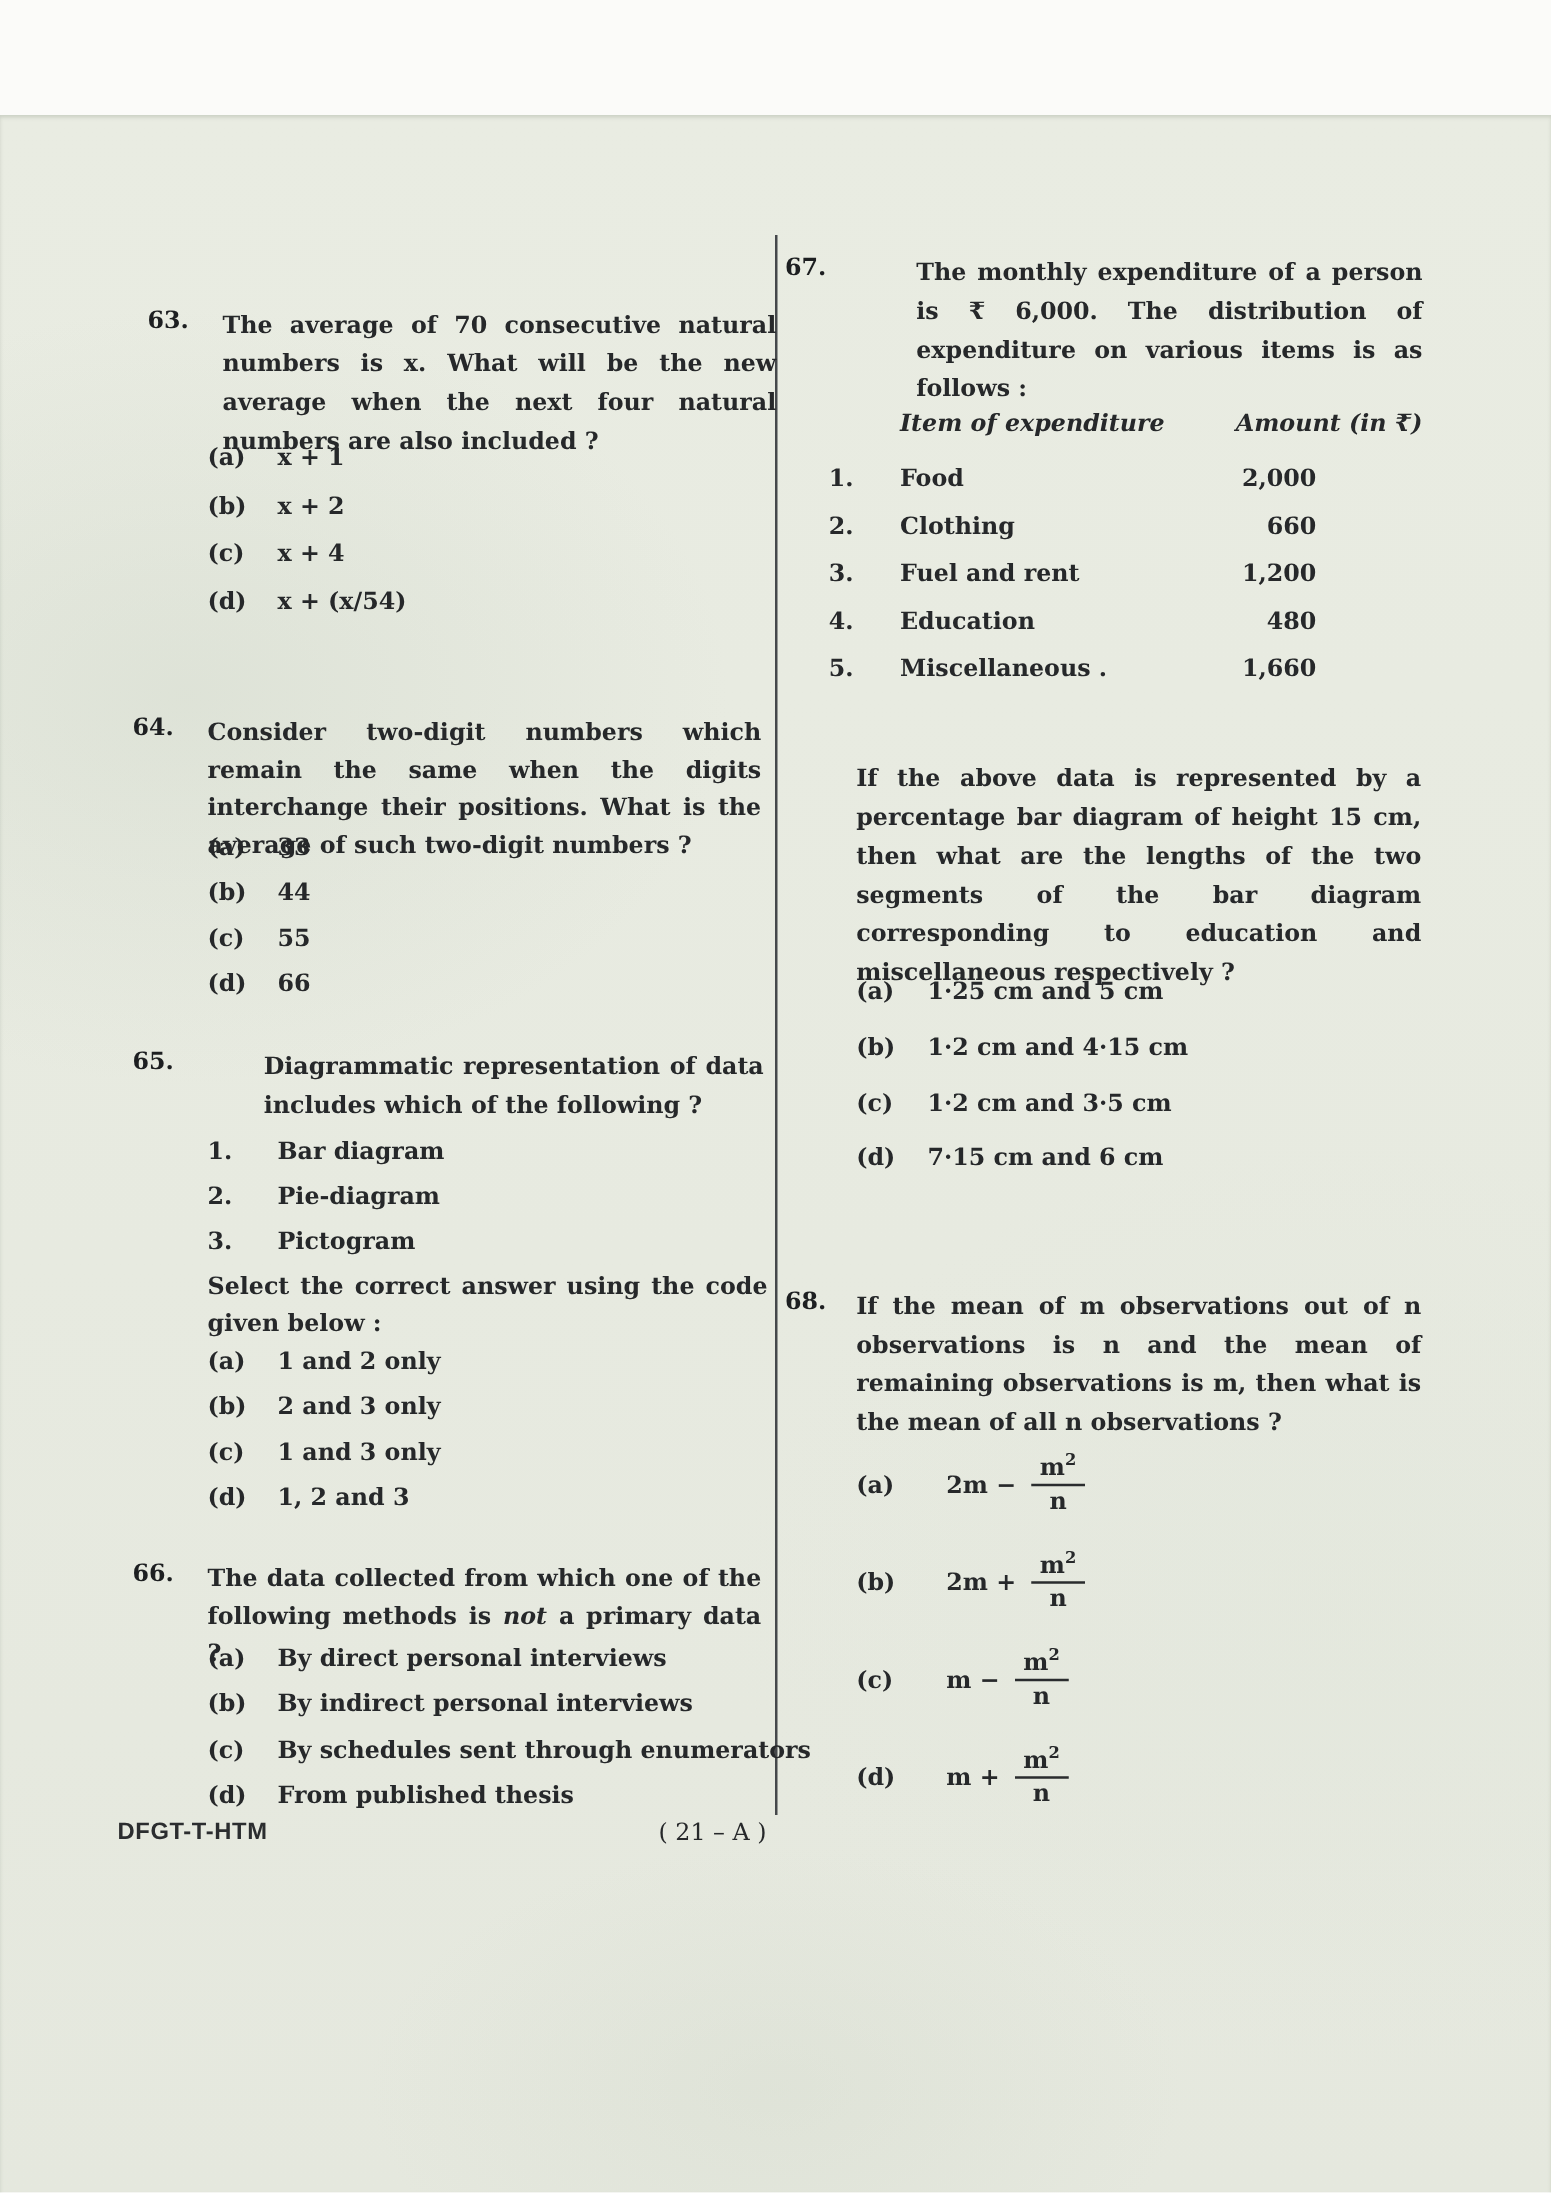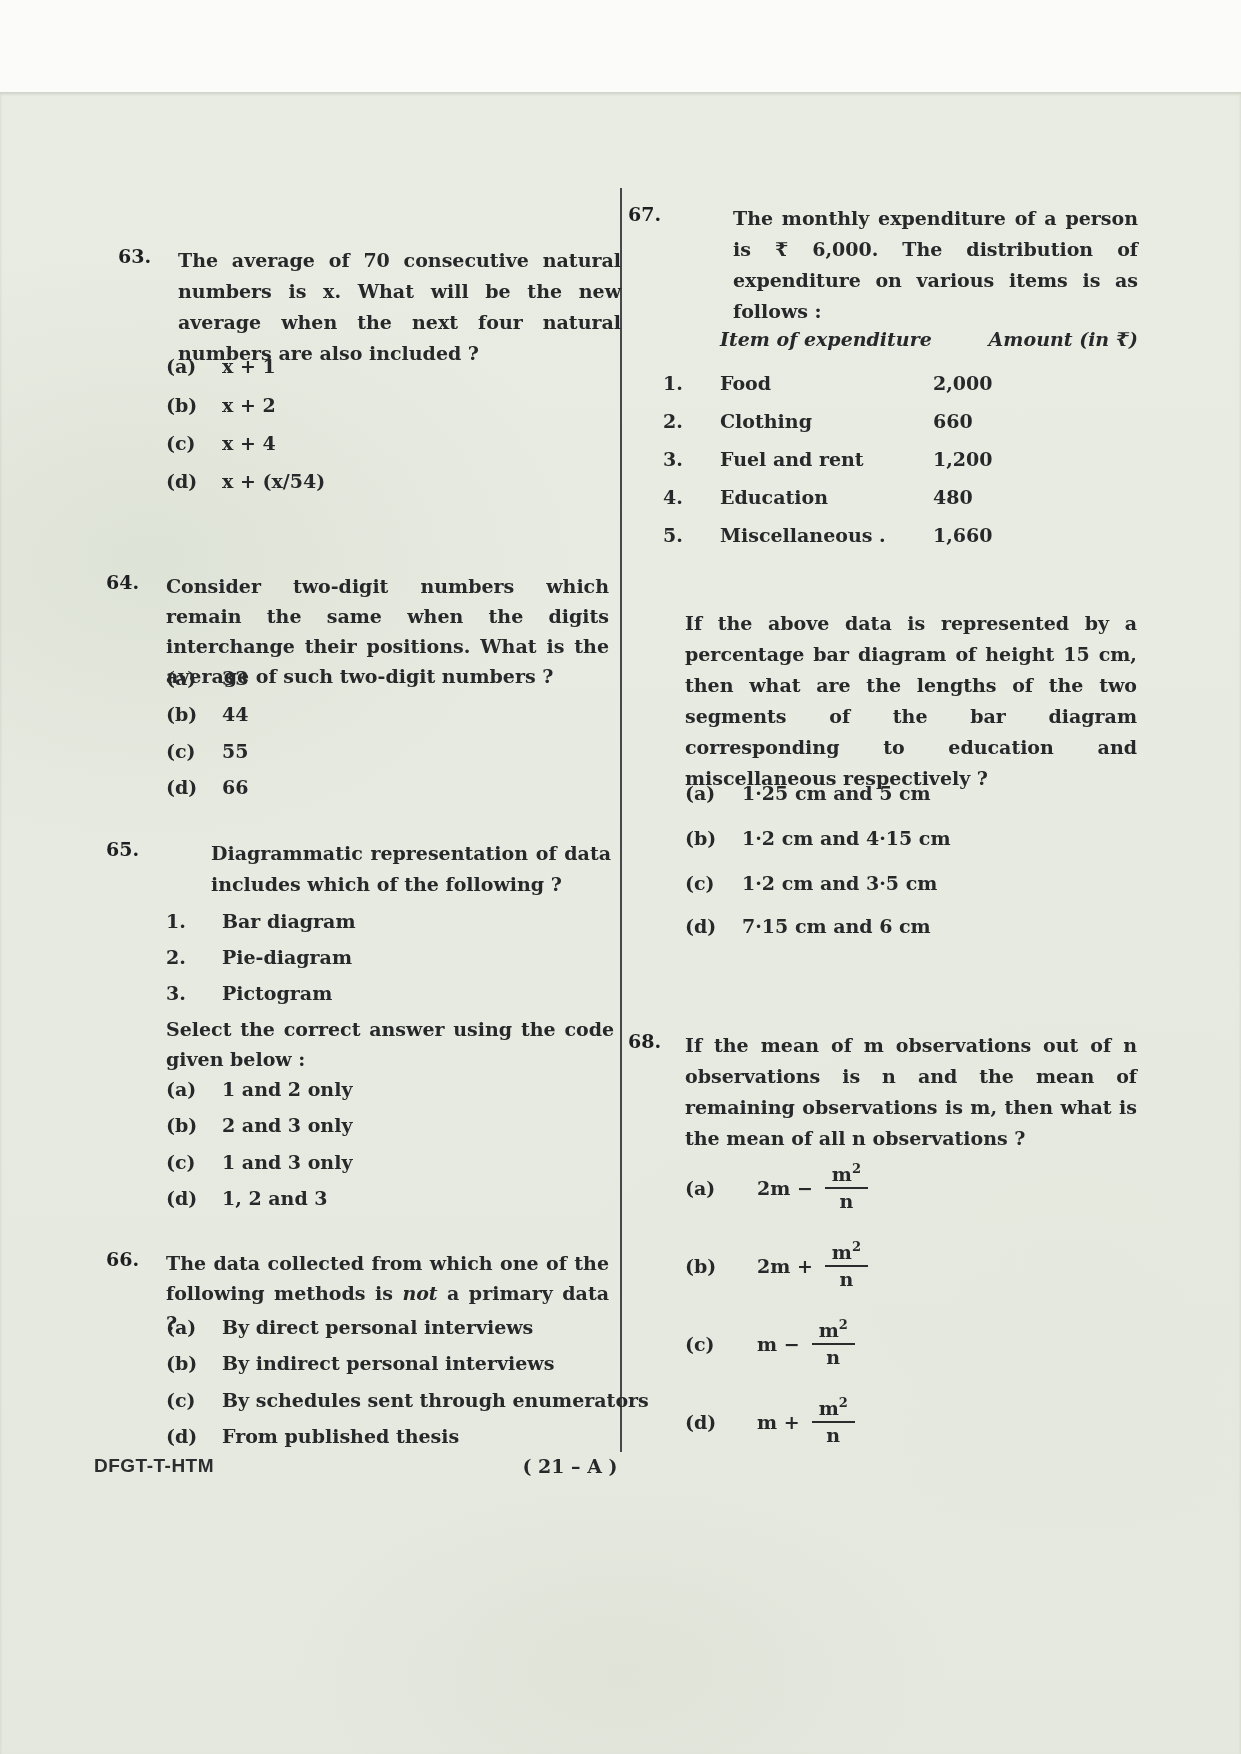--- a/index.html
+++ b/index.html
@@ -29,31 +29,31 @@
   .optlabel { flex:0 0 56px; }
   .optlabel-r { flex:0 0 57px; }
   .item { display:flex; }
   .itemlabel { flex:0 0 56px; }
   .tbl-header { display:flex; font-style:italic; font-weight:600; }
   .tbl-header .h-item { margin-left:57px; }
   .tbl-header .h-amount { margin-left:auto; }
   .tbl-row { display:flex; }
   .tbl-row .sno { flex:0 0 57px; }
   .tbl-row .iname { flex:1 1 auto; }
-  .tbl-row .amt { flex:0 0 120px; text-align:left; margin-right:85px; }
+  .tbl-row .amt { flex:0 0 120px; text-align:right; margin-right:85px; }
   .fopt { display:flex; align-items:center; height:60px; }
   .fopt .optlabel-r { flex:0 0 72px; }
   .fopt .prefix { margin-right:12px; }
   .frac { display:inline-block; text-align:center; }
   .frac .num { display:block; padding:0 7px 2px 7px; border-bottom:2px solid #2a2c2e; line-height:1.05; }
   .frac .den { display:block; line-height:1.15; padding-top:2px; }
   .frac sup { font-size:13px; position:relative; top:-1px; }
   .emph { font-weight:700; font-style:italic; }
   .footer-left { font-family:"Liberation Sans","DejaVu Sans",sans-serif; font-weight:600; color:#2b2d2f; letter-spacing:.5px; }
-  .footer-center { font-weight:700; }
+  .footer-center { font-weight:400; }
 </style>
 </head>
 <body>
 
 <div class="page">
   <div class="paper"></div>
   <div class="divider"></div>
 
   <div class="abs qrow" style="left:118px; top:203px; width:505px;margin-top:42px;">
     <span class="qnum">63.</span>

